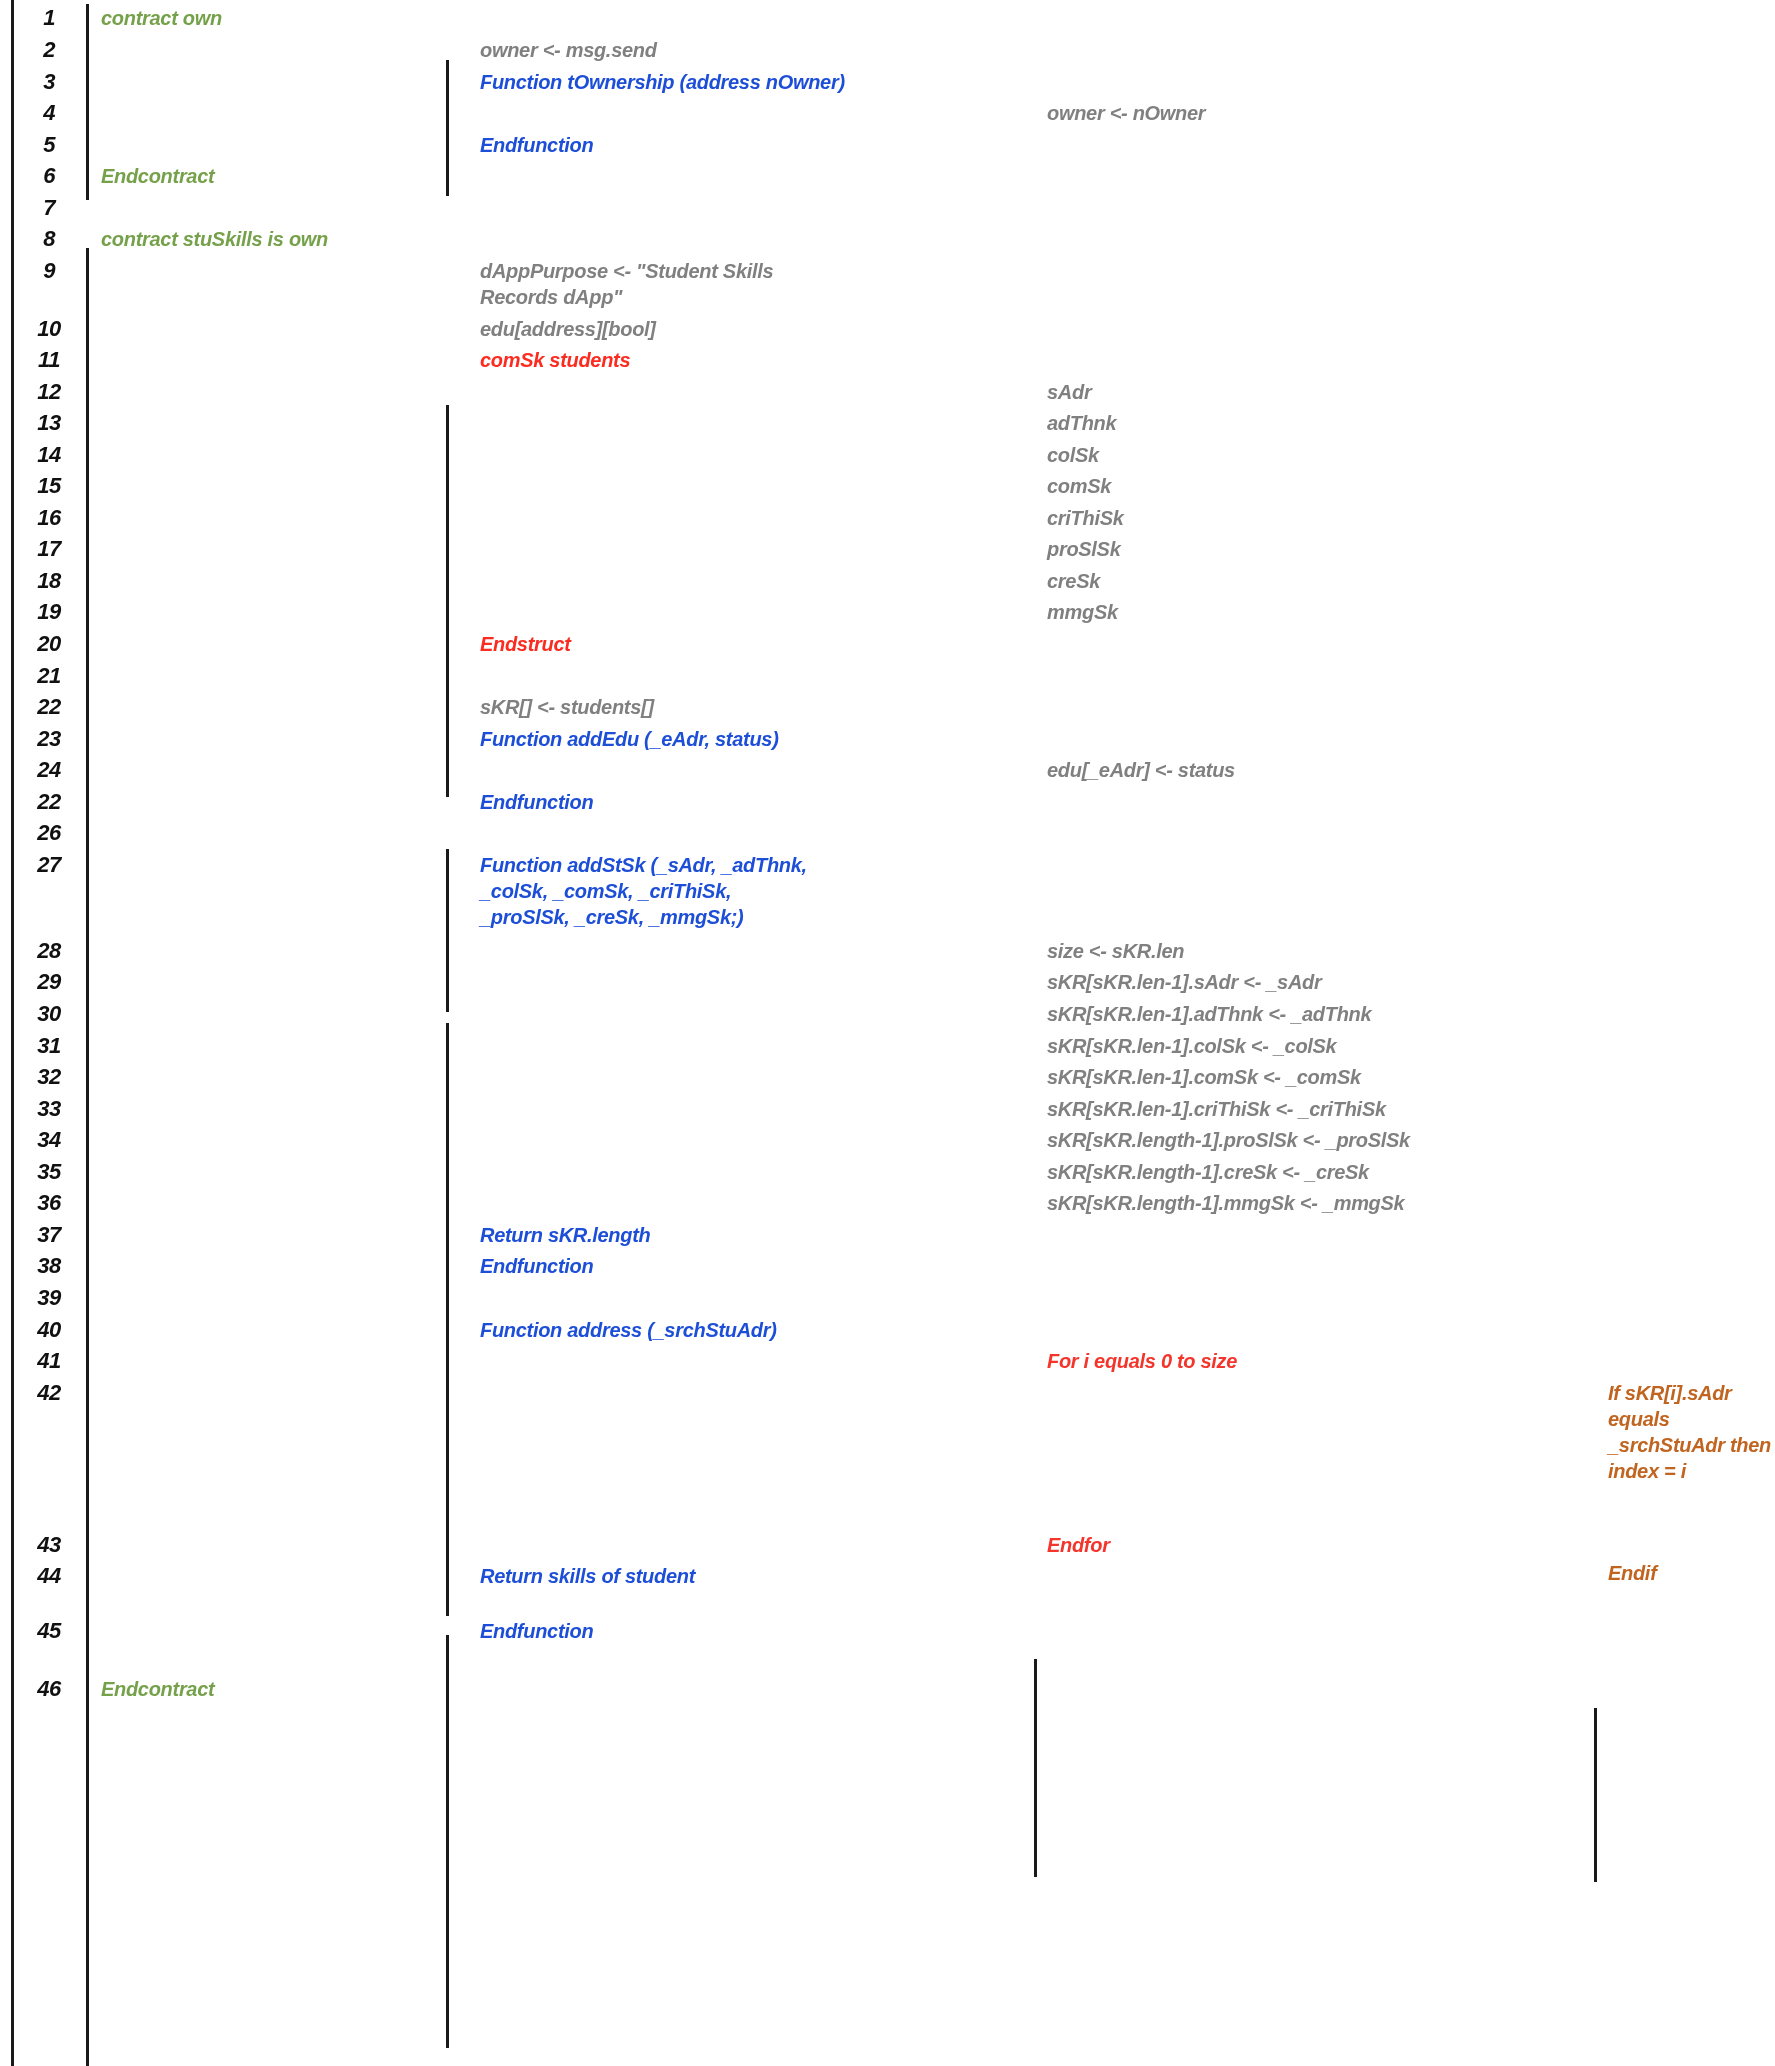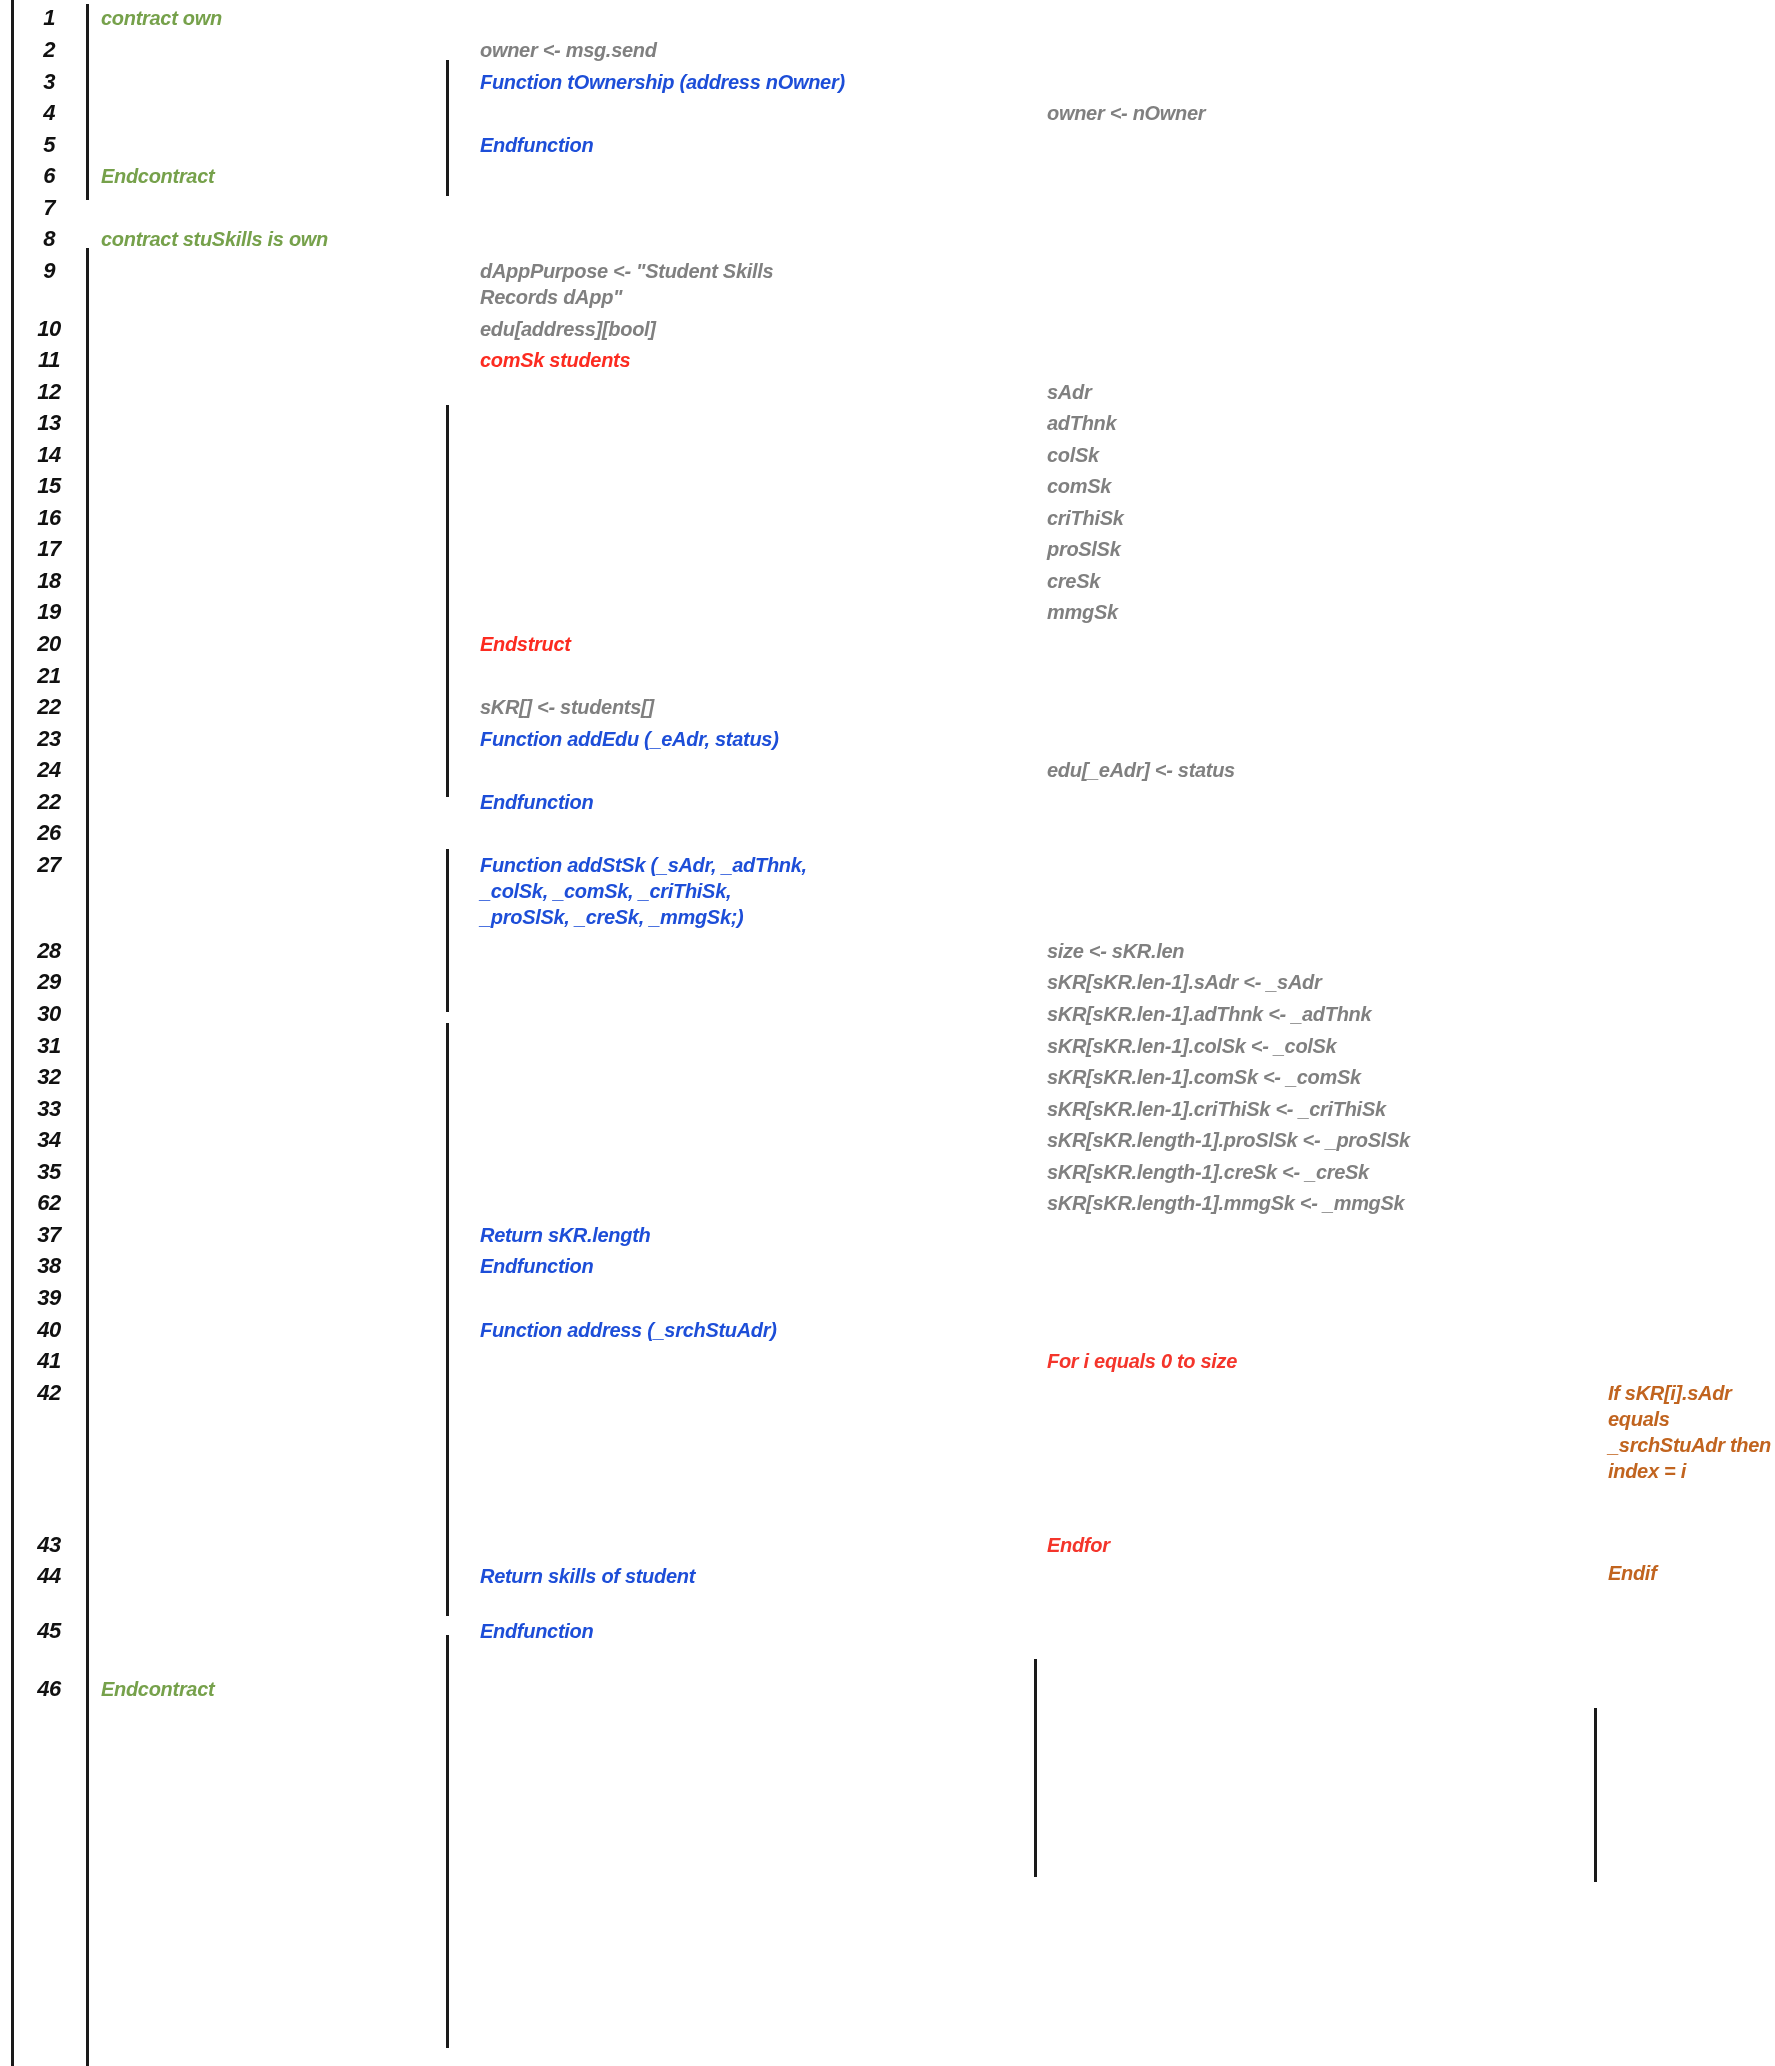--- a/index.html
+++ b/index.html
@@ -228,21 +228,21 @@
     </div>
     <div class="code-line" style="top: 1127px;">
       <div class="lineno">34</div>
       <div class="code-text ind-2 w-xwide c-plain">sKR[sKR.length-1].proSlSk &lt;- _proSlSk</div>
     </div>
     <div class="code-line" style="top: 1159px;">
       <div class="lineno">35</div>
       <div class="code-text ind-2 w-xwide c-plain">sKR[sKR.length-1].creSk &lt;- _creSk</div>
     </div>
     <div class="code-line" style="top: 1190px;">
-      <div class="lineno">62</div>
+      <div class="lineno">36</div>
       <div class="code-text ind-2 w-xwide c-plain">sKR[sKR.length-1].mmgSk &lt;- _mmgSk</div>
     </div>
     <div class="code-line" style="top: 1222px;">
       <div class="lineno">37</div>
       <div class="code-text ind-1 w-mid c-func">Return sKR.length</div>
     </div>
     <div class="code-line" style="top: 1253px;">
       <div class="lineno">38</div>
       <div class="code-text ind-1 w-mid c-func">Endfunction</div>
     </div>

